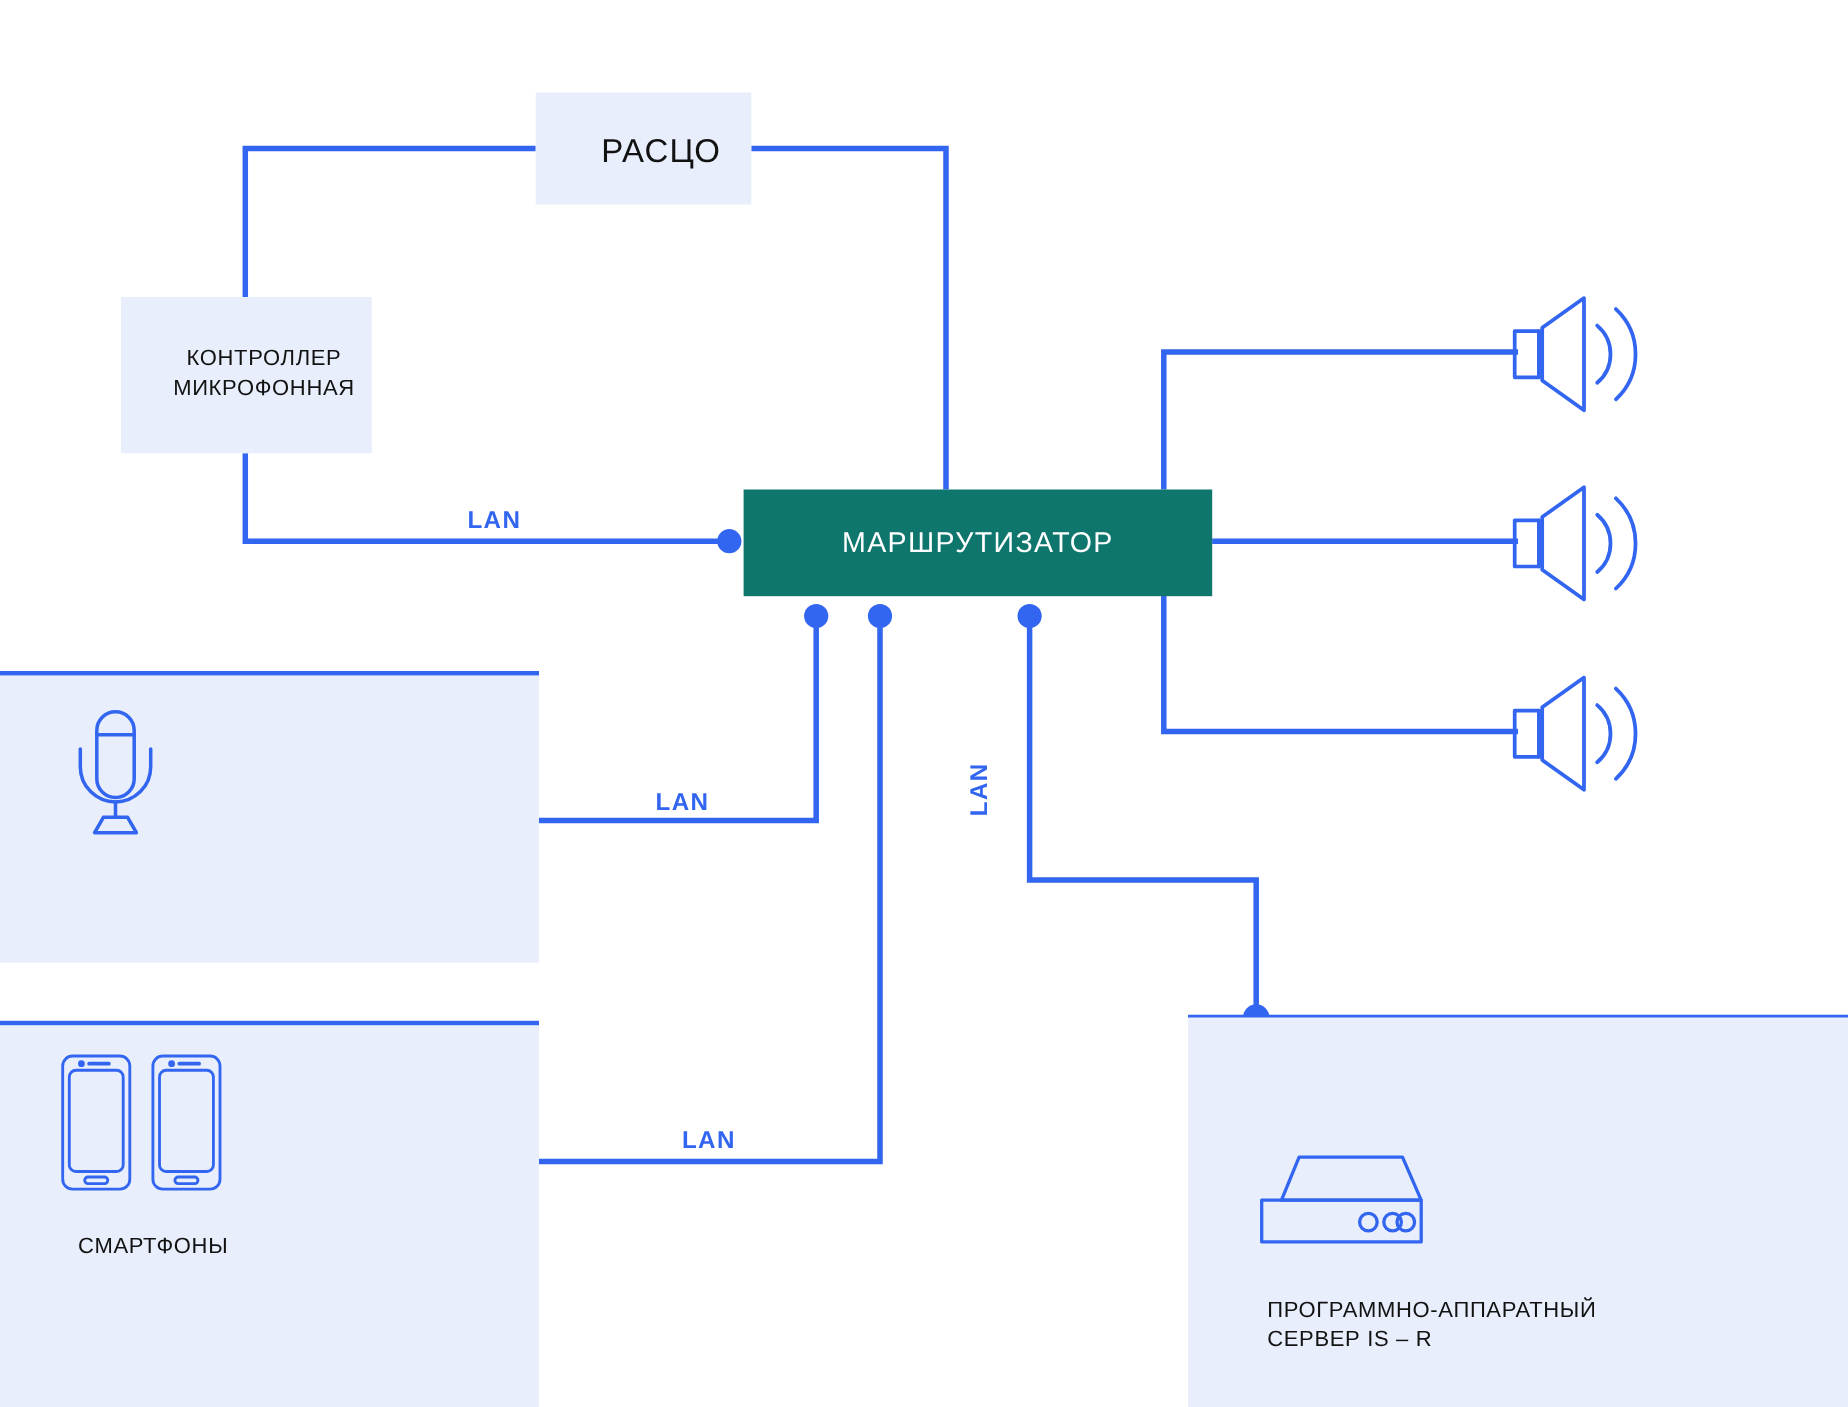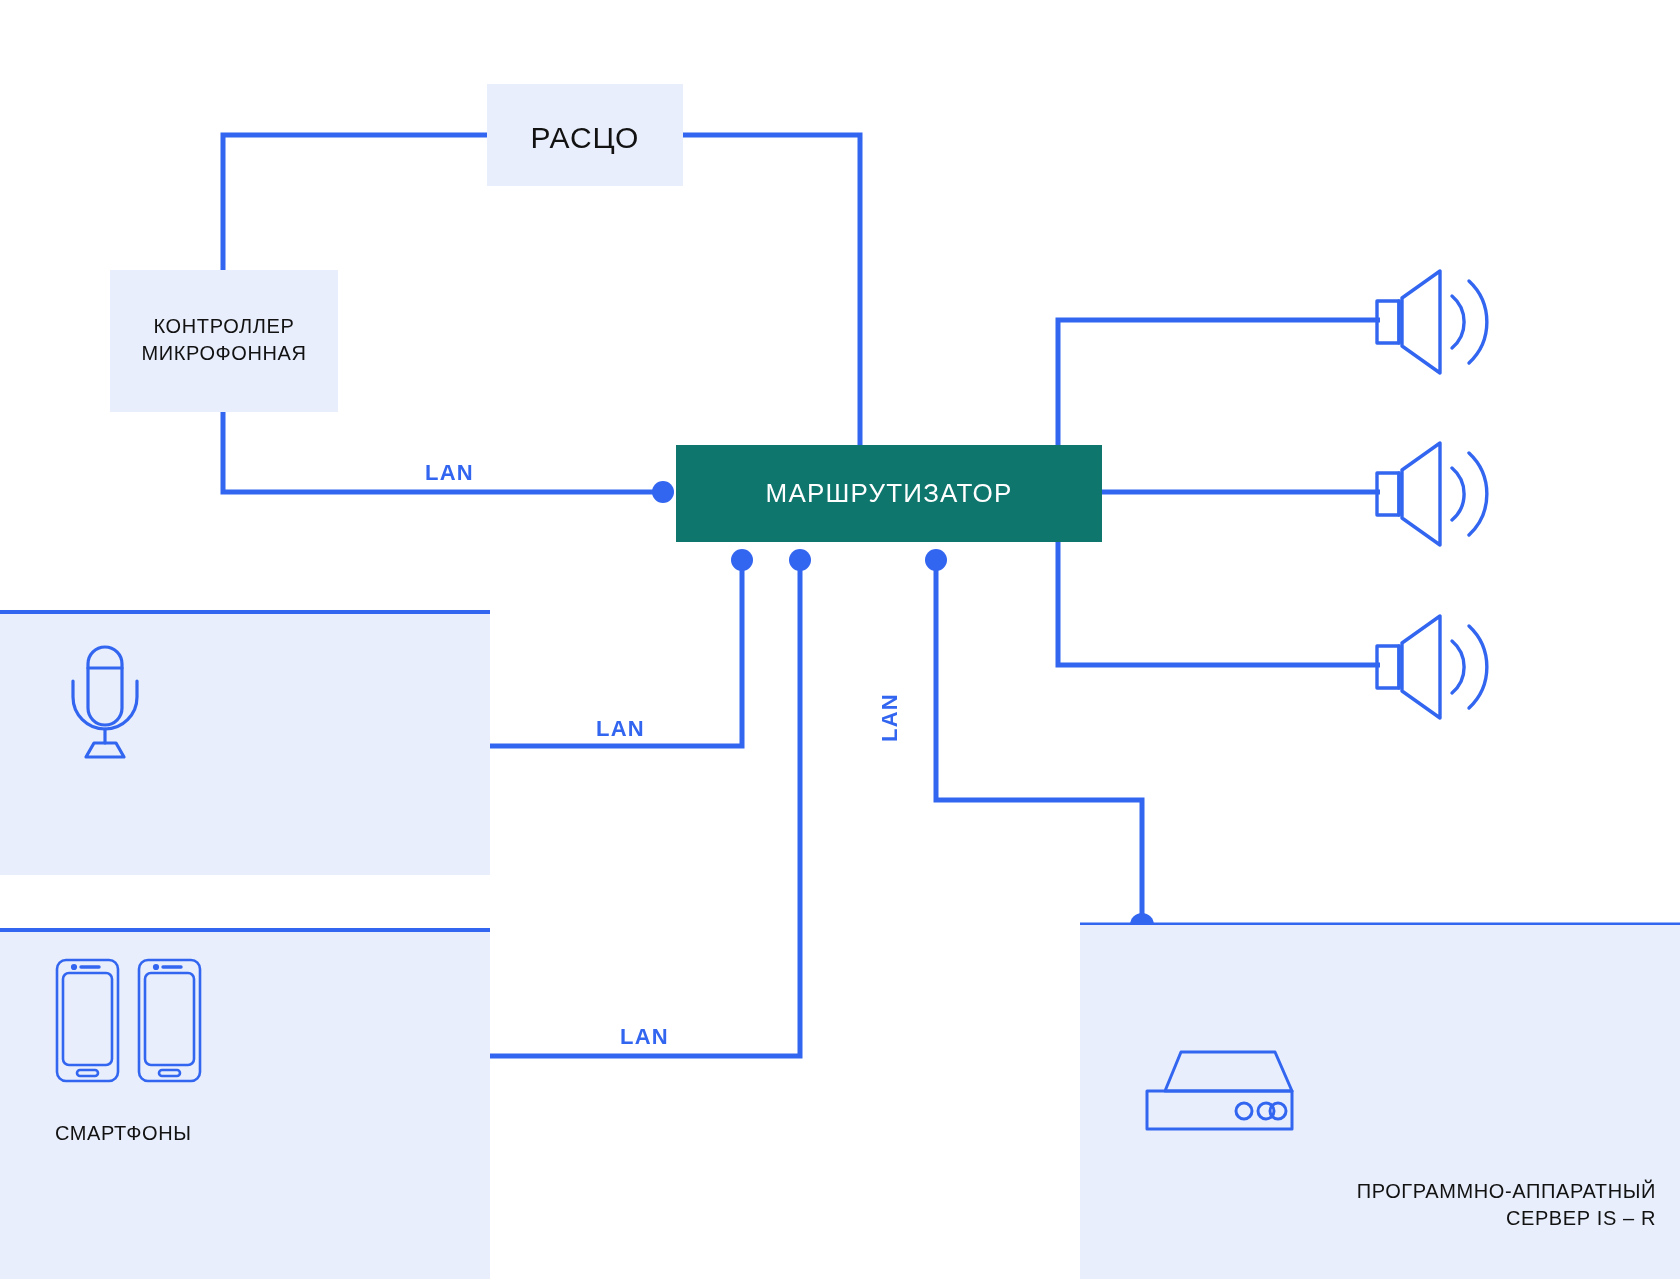--- a/index.html
+++ b/index.html
@@ -28,20 +28,21 @@
     border-top: 4px solid #3366f0;
   }
   .box-label {
     position: absolute;
     color: #121212;
     font-size: 20px;
     letter-spacing: 0.6px;
     line-height: 1.35;
     font-weight: 400;
     white-space: pre-line;
+    margin-left: 16px;
   }
   .router {
     position: absolute;
     background: #0f766e;
     display: flex;
     align-items: center;
     justify-content: center;
   }
   .router-label {
     color: #ffffff;
@@ -158,21 +159,21 @@
   <div class="panel" style="left:1080px; top:925px; width:601px; height:354px;"></div>
   <div class="icon" style="left:1136px; top:1048px; width:166px; height:84px;">
     <svg viewBox="0 0 166 84" width="166" height="84" fill="none" stroke="#3366f0" stroke-width="3" stroke-linejoin="round">
       <path d="M 29 43 L 45 4 L 139 4 L 156 43 Z"></path>
       <rect x="11" y="43" width="145" height="38"></rect>
       <circle cx="108" cy="63" r="8"></circle>
       <circle cx="130" cy="63" r="8"></circle>
       <circle cx="152" cy="63" r="8" transform="translate(-10,0)"></circle>
     </svg>
   </div>
-  <div class="box-label" style="left:1136px; top:1178px; width:520px; text-align:right;">ПРОГРАММНО-АППАРАТНЫЙ
+  <div class="box-label" style="left:1136px; top:1178px; width:520px; text-align:left;">ПРОГРАММНО-АППАРАТНЫЙ
 СЕРВЕР IS – R</div>
 
   <div class="icon" style="left:1374px; top:268px; width:116px; height:108px;">
     <svg viewBox="0 0 116 108" width="116" height="108" fill="none" stroke="#3366f0" stroke-width="3.4" stroke-linejoin="round" stroke-linecap="round">
       <rect x="3" y="33" width="22" height="42"></rect>
       <line x1="25" y1="33" x2="25" y2="75"></line>
       <path d="M 28 30 L 66 3 L 66 105 L 28 78 Z"></path>
       <path d="M 78 28 a 34 34 0 0 1 0 52"></path>
       <path d="M 95 13 a 56 56 0 0 1 0 82"></path>
     </svg>

